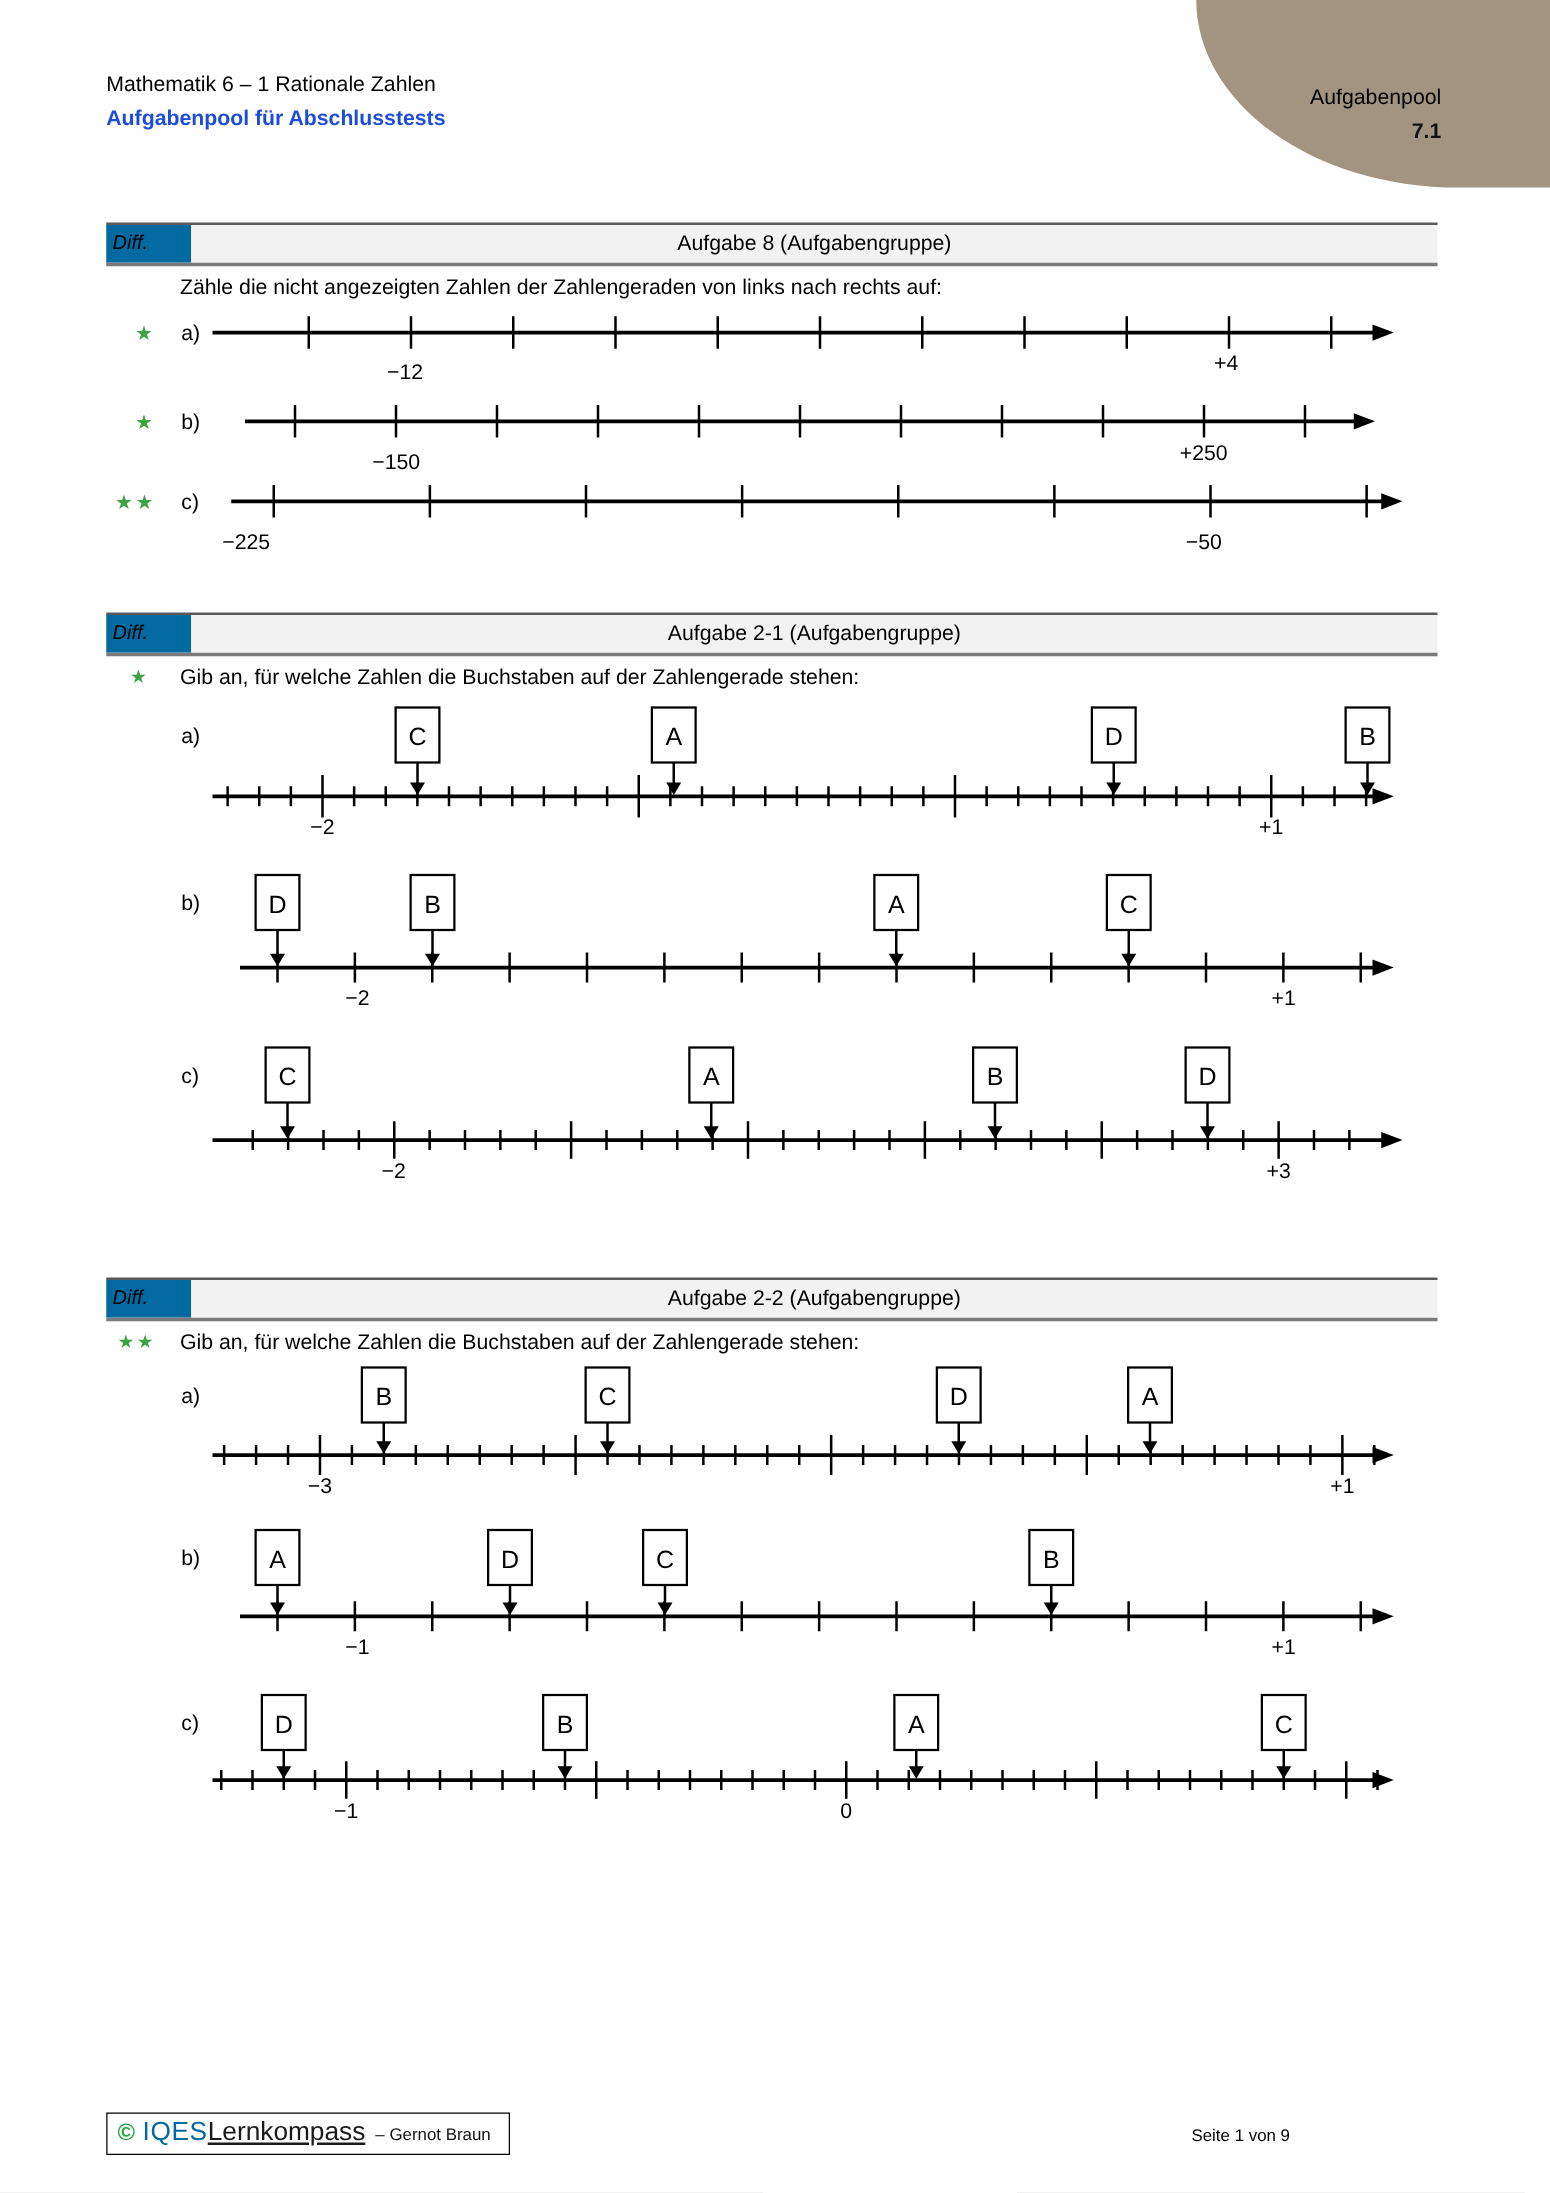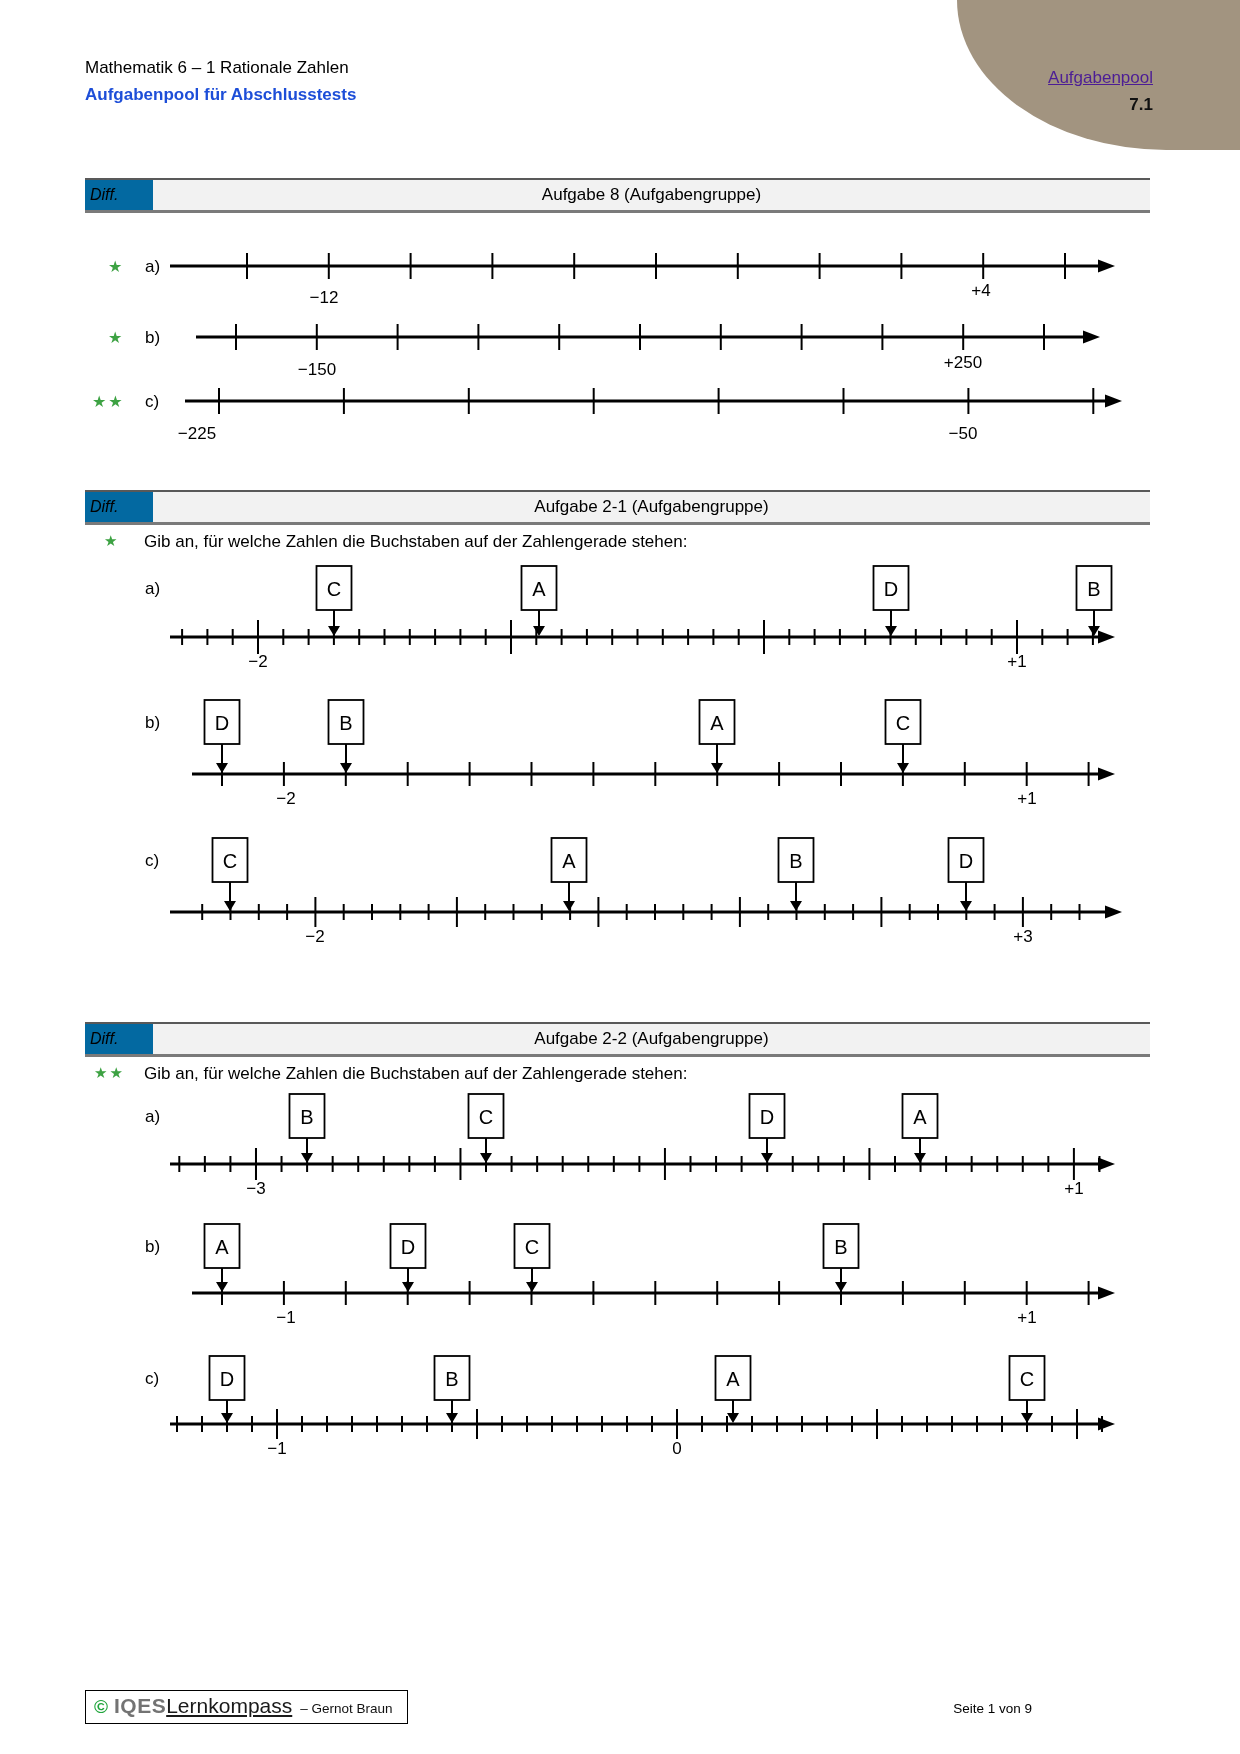--- a/index.html
+++ b/index.html
@@ -3,40 +3,40 @@
 <meta charset="utf-8">
 <style>
   html,body{margin:0;padding:0;background:#e8e8e8;}
   .page{position:relative;width:1240px;height:1754px;background:#ffffff;overflow:hidden;
         font-family:"Liberation Sans",sans-serif;color:#000;margin:0 auto;}
   
   .hl1{position:absolute;left:85px;top:58px;font-size:17px;}
   .hl2{position:absolute;left:85px;top:85px;font-size:17px;font-weight:bold;color:#1d4ed8;}
   .badge{position:absolute;left:957px;top:0;width:283px;height:150px;background:#a29480;
          border-bottom-left-radius:230px 165px;}
-  .badge-title{position:absolute;top:68px;right:87px;font-size:17px;color:#4c1d95;text-decoration:underline;}
+  .badge-title{position:absolute;top:68px;right:87px;font-size:17px;color:#000000;}
   .badge-num{position:absolute;top:95px;right:87px;font-size:17px;font-weight:bold;color:#111;}
   
   .bar{position:absolute;left:85px;width:1065px;height:30px;display:flex;align-items:stretch;
        border-top:2px solid #595959;border-bottom:3px solid #7a7a7a;background:#fff;}
   .bar .diff{width:63px;display:flex;align-items:center;padding-left:5px;font-size:16px;background:#0369a1;font-style:italic;}
   .bar .bar-title{flex:1;display:flex;align-items:center;justify-content:center;font-size:17px;background:#f2f2f2;}
   .bar-s1{top:178px}.bar-s2{top:490px}.bar-s3{top:1022px}
   .instr{position:absolute;left:144px;font-size:17px;white-space:nowrap;}
   .instr-s1{top:220px}.instr-s2{top:532px}.instr-s3{top:1064px}
   .stars-html{position:absolute;font-size:15px;color:#3da243;letter-spacing:2px;}
   .stars-s2{left:104px;top:532px}.stars-s3{left:94px;top:1064px}
   
   #nl-layer{position:absolute;left:0;top:0;pointer-events:none;}
   #nl-layer text{font-family:"Liberation Sans",sans-serif;}
   
   .footer-box{position:absolute;left:85px;top:1690px;border:1.5px solid #000;
               padding:3px 14px 5px 8px;display:flex;align-items:baseline;}
   .f-copy{color:#22a63e;font-weight:bold;font-size:19px;margin-right:6px;}
-  .f-green{color:#737373;font-weight:bold;font-size:21px;letter-spacing:0.5px;}
+  .f-green{color:#0369a1;font-weight:normal;font-size:21px;letter-spacing:0.5px;}
   .f-black{color:#1a1a1a;font-size:21px;text-decoration:underline;}
   .f-author{font-size:13.5px;color:#111;margin-left:8px;}
   .page-num{position:absolute;top:1701px;right:208px;font-size:13.5px;}
 </style>
 </head>
 <body>
 
 <div class="page">
 
   <div class="badge">
@@ -44,20 +44,21 @@
     <div class="badge-num">7.1</div>
   </div>
 
   <div class="hl1">Mathematik 6 – 1 Rationale Zahlen</div>
   <div class="hl2">Aufgabenpool für Abschlusstests</div>
 
   <div class="bar bar-s1">
     <div class="diff">Diff.</div>
     <div class="bar-title">Aufgabe 8 (Aufgabengruppe)</div>
   </div>
+  <div class="instr instr-s1">Zähle die nicht angezeigten Zahlen der Zahlengeraden von links nach rechts auf:</div>
 
   <div class="bar bar-s2">
     <div class="diff">Diff.</div>
     <div class="bar-title">Aufgabe 2-1 (Aufgabengruppe)</div>
   </div>
   <span class="stars-html stars-s2">★</span>
   <div class="instr instr-s2">Gib an, für welche Zahlen die Buchstaben auf der Zahlengerade stehen:</div>
 
   <div class="bar bar-s3">
     <div class="diff">Diff.</div>

